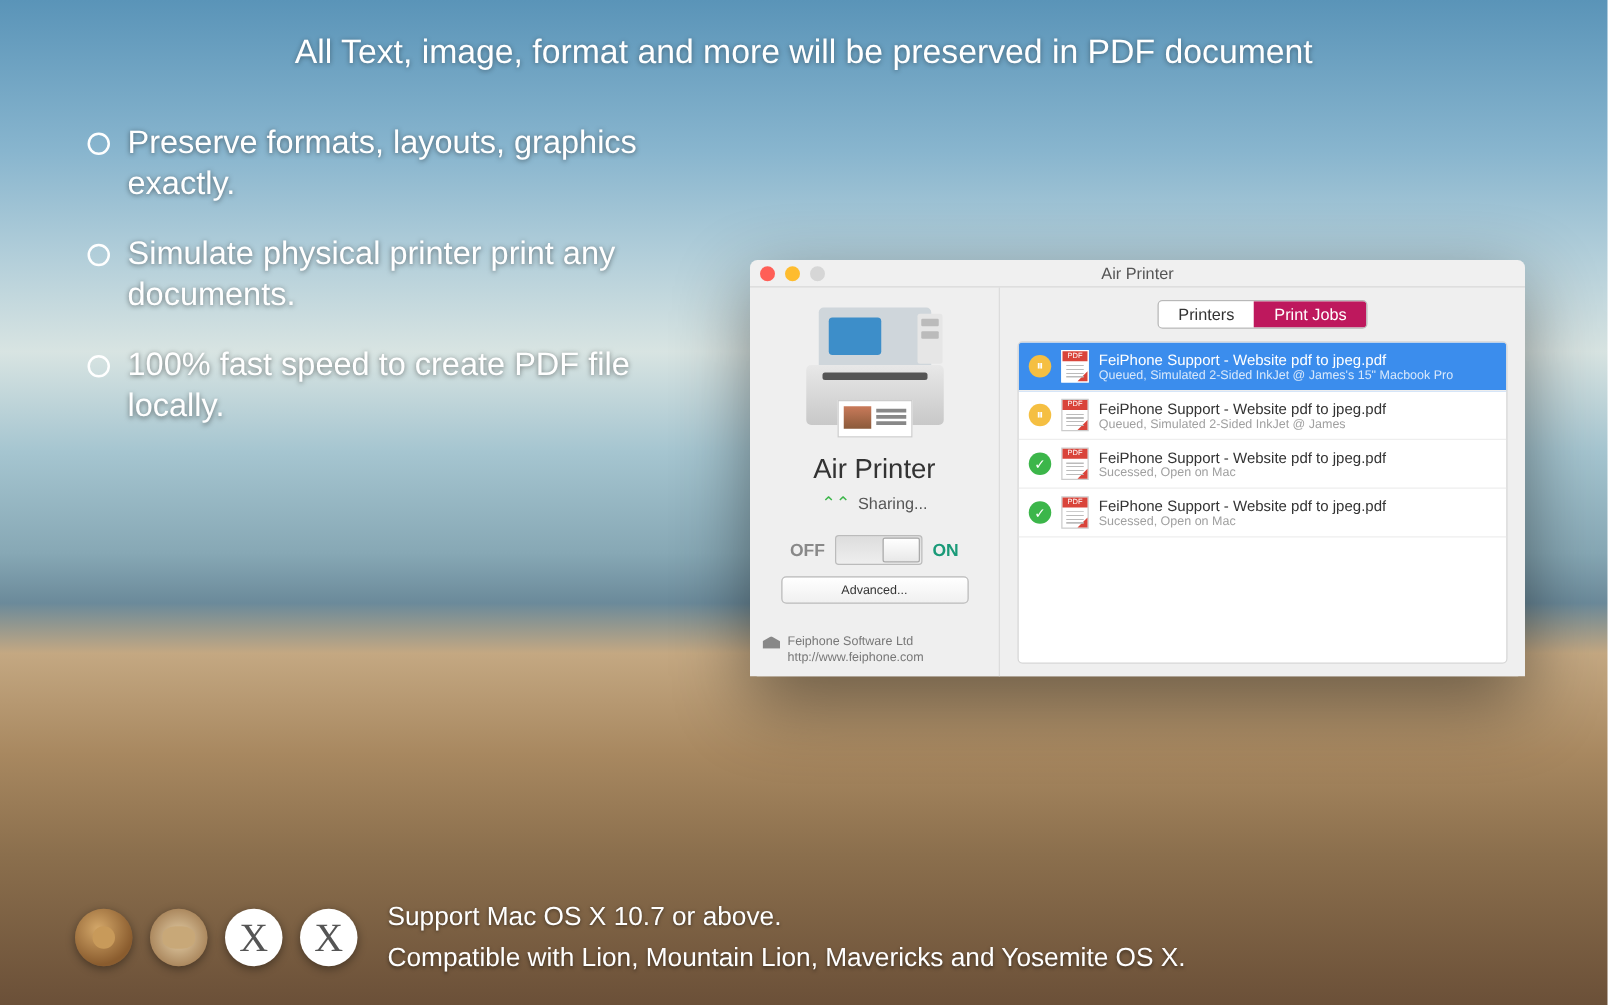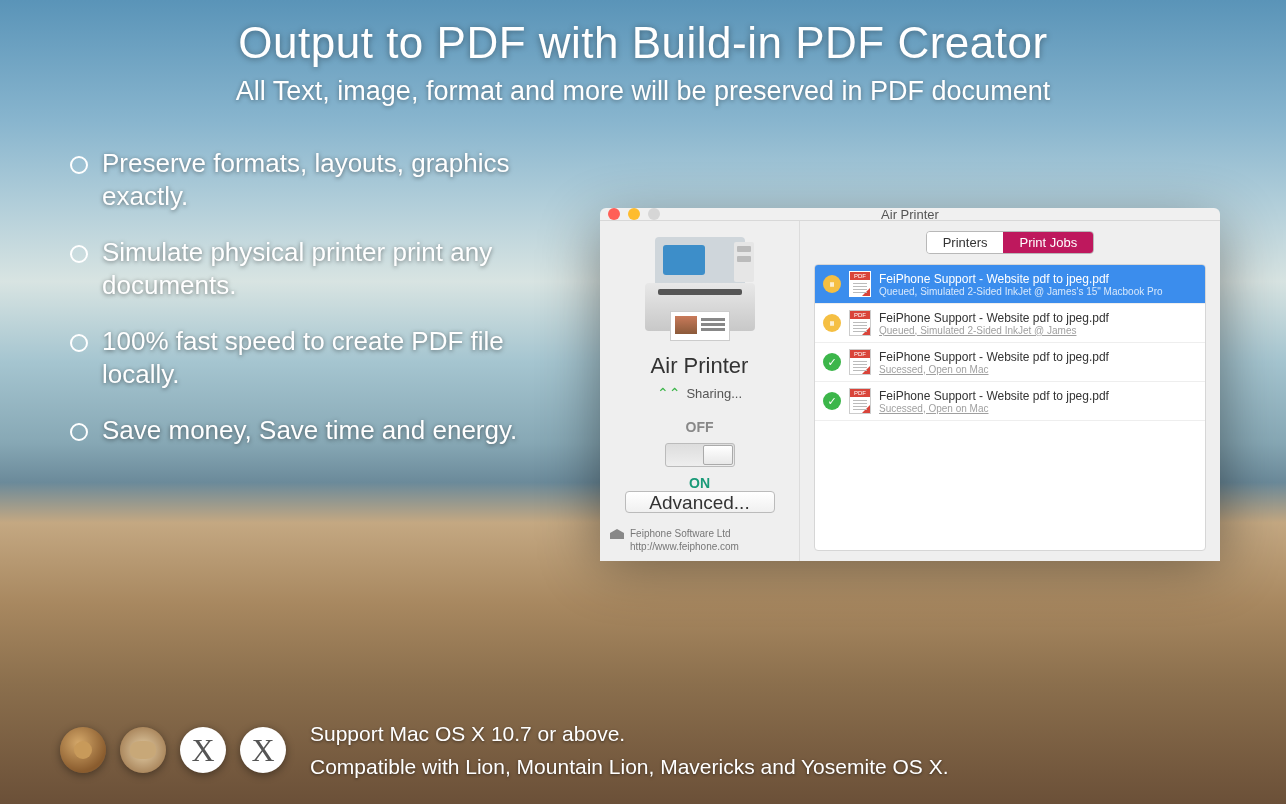--- a/index.html
+++ b/index.html
@@ -64,27 +64,27 @@
 .p-body { position:absolute; top:46px; left:5px; width:110px; height:48px; background:linear-gradient(#e8e8e8,#c8c8c8); border-radius:4px; }
 .p-slot { position:absolute; top:52px; left:18px; width:84px; height:6px; background:#555; border-radius:2px; }
 .p-paper { position:absolute; top:74px; left:30px; width:60px; height:30px; background:#fff; border:1px solid #ccc; }
 .p-paper::before { content:""; position:absolute; left:4px; top:4px; width:22px; height:18px; background:linear-gradient(#c97a5a,#8b5a3a); }
 .p-paper::after { content:""; position:absolute; right:4px; top:6px; width:24px; height:3px; background:#888; box-shadow:0 5px 0 #888, 0 10px 0 #888; }
 
 .app-name { font-size: 22px; font-weight: 400; color: #333; margin-top: 6px; }
 .sharing-row { display: flex; align-items: center; gap: 6px; margin-top: 6px; color: #555; font-size: 13px; }
 .wifi-icon { color: #3cb64a; font-size: 14px; }
 
-.toggle-row { display: flex; align-items: center; gap: 8px; margin-top: 18px; flex-direction: column; }
+.toggle-row { display: flex; align-items: center; gap: 8px; margin-top: 18px; }
 .toggle-row .off-label { font-size: 14px; font-weight: 600; color: #888; }
 .toggle-row .on-label { font-size: 14px; font-weight: 600; color: #1a9a78; }
 .toggle { width: 70px; height: 24px; background: linear-gradient(#ddd,#eee); border:1px solid #bbb; border-radius: 3px; position: relative; }
 .toggle-knob { position: absolute; right: 1px; top: 1px; width: 30px; height: 20px; background: linear-gradient(#fff,#e8e8e8); border-radius: 2px; border:1px solid #aaa; }
 
-.advanced-btn { margin-top: auto; width: 150px; height: 22px; background: linear-gradient(#fff,#f0f0f0); border:1px solid #bbb; border-radius: 4px; font-size: 19px; color: #333; margin-bottom: 14px; }
+.advanced-btn { margin-top: auto; width: 150px; height: 22px; background: linear-gradient(#fff,#f0f0f0); border:1px solid #bbb; border-radius: 4px; font-size: 10px; color: #333; margin-bottom: 24px; }
 
 .company { font-size: 10px; color: #777; line-height: 1.3; text-align: left; width: 100%; display:flex; gap:6px; align-items:flex-start; }
 .company-icon { width:14px; height:10px; background:#888; margin-top:2px; clip-path: polygon(0 40%, 50% 0, 100% 40%, 100% 100%, 0 100%); }
 
 .main-panel { flex: 1; background: #efefef; padding: 10px 14px; display: flex; flex-direction: column; }
 .seg-control { align-self: center; display: flex; border:1px solid #b8b8b8; border-radius: 4px; overflow: hidden; font-size: 13px; text-align: center; }
 .seg-item { padding: 3px 16px; background: #fff; color: #333; }
 .seg-item.active { background: #be185d; color: #fff; }
 
 .job-list { margin-top: 10px; background: #fff; border:1px solid #d6d6d6; border-radius: 4px; flex:1; overflow:hidden; }
@@ -95,44 +95,42 @@
 .status-success { background: #3cb64a; }
 .pdf-icon { width:22px; height:26px; background:#fff; border:1px solid #ccc; position:relative; flex-shrink:0; }
 .pdf-icon::before { content:"PDF"; position:absolute; top:0; left:0; right:0; font-size:6px; background:#d9443a; color:#fff; text-align:center; line-height:8px; }
 .pdf-icon::after { content:""; position:absolute; left:3px; right:3px; top:11px; height:10px; background:repeating-linear-gradient(#bbb 0 1px, transparent 1px 3px); }
 .pdf-icon .curl { position:absolute; bottom:0; right:0; width:0; height:0; border-style:solid; border-width:0 0 8px 8px; border-color: transparent transparent #d9443a transparent; }
 .job-item.selected .pdf-icon { border-color:#fff; }
 .job-text { display:flex; flex-direction:column; overflow:hidden; }
 .job-title { font-size: 12px; white-space:nowrap; overflow:hidden; text-overflow:ellipsis; }
 .job-sub { font-size: 10px; opacity: 0.8; white-space:nowrap; overflow:hidden; text-overflow:ellipsis; }
 .job-item:not(.selected) .job-title { color:#333; }
-.job-item:not(.selected) .job-sub { color:#888;text-decoration:underline; }
+.job-item:not(.selected) .job-sub { color:#888; }
 
 .footer { position: absolute; left: 60px; bottom: 20px; display: flex; align-items: center; gap: 14px; }
 .os-badge { width: 46px; height: 46px; border-radius: 50%; background: #fff; display:flex; align-items:center; justify-content:center; overflow:hidden; box-shadow:0 2px 8px rgba(0,0,0,0.4); }
 .os-lion { background: radial-gradient(circle at 40% 35%, #d4a86a, #8a5c2e 70%); position:relative; }
 .os-lion::after{content:"";position:absolute;top:14px;left:14px;width:18px;height:18px;background:#c89a5a;border-radius:50%;}
 .os-ml { background: radial-gradient(circle, #e4cfa8, #a8845a 75%); position:relative;}
 .os-ml::after{content:"";position:absolute;top:14px;left:10px;width:26px;height:18px;background:#c8a878;border-radius:40%;}
 .os-x { font-size: 32px; font-weight: 200; color: #555; font-family: "Helvetica Neue"; }
 .footer-text { font-size: 21px; font-weight: 300; line-height: 1.6; text-shadow: 0 1px 3px rgba(0,0,0,0.5); margin-left:10px;}
 </style>
 </head>
 <body>
 
 <div class="headline">
-  <h1>Output to PDF with Build-in PDF Creator</h1>
   <h2>All Text, image, format and more will be preserved in PDF document</h2>
 </div>
 
 <ul class="bullets">
   <li>Preserve formats, layouts, graphics exactly.</li>
   <li>Simulate physical printer print any documents.</li>
   <li>100% fast speed to create PDF file locally.</li>
-  <li>Save money, Save time and energy.</li>
 </ul>
 
 <div class="window">
   <div class="titlebar">
     <div class="traffic">
       <span class="tl-red"></span>
       <span class="tl-yellow"></span>
       <span class="tl-gray"></span>
     </div>
     <div class="titlebar-title">Air Printer</div>

